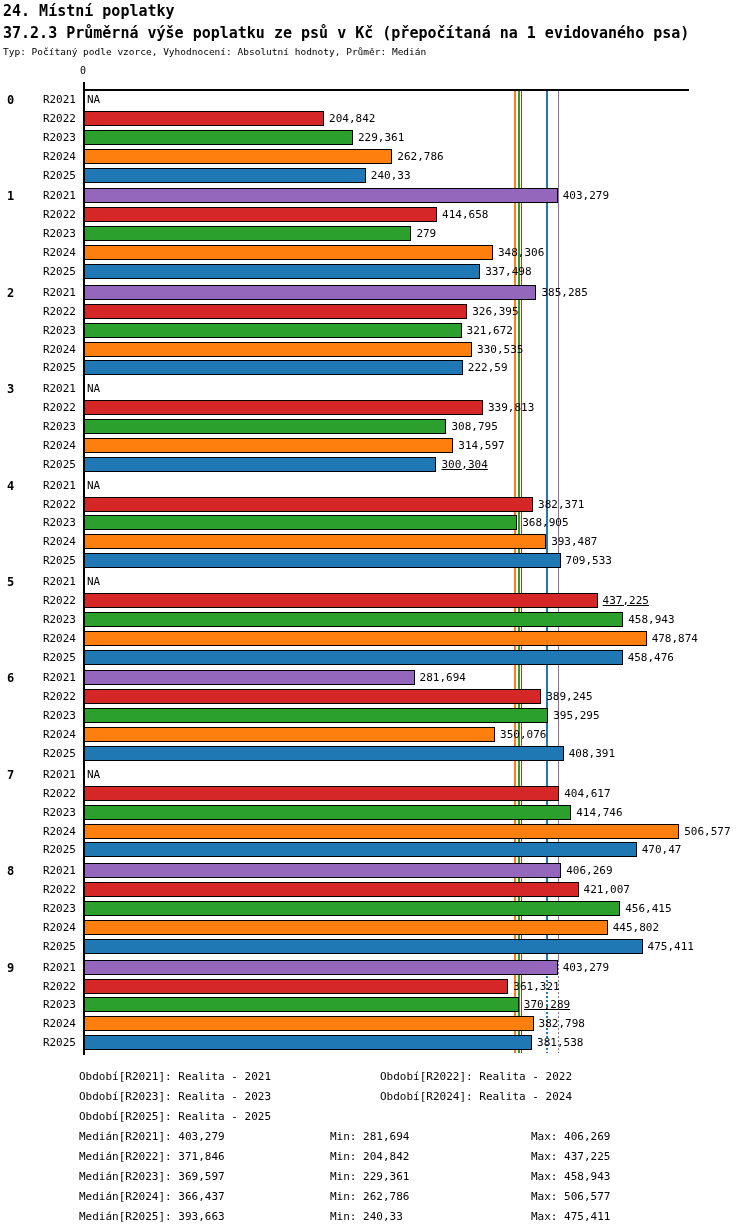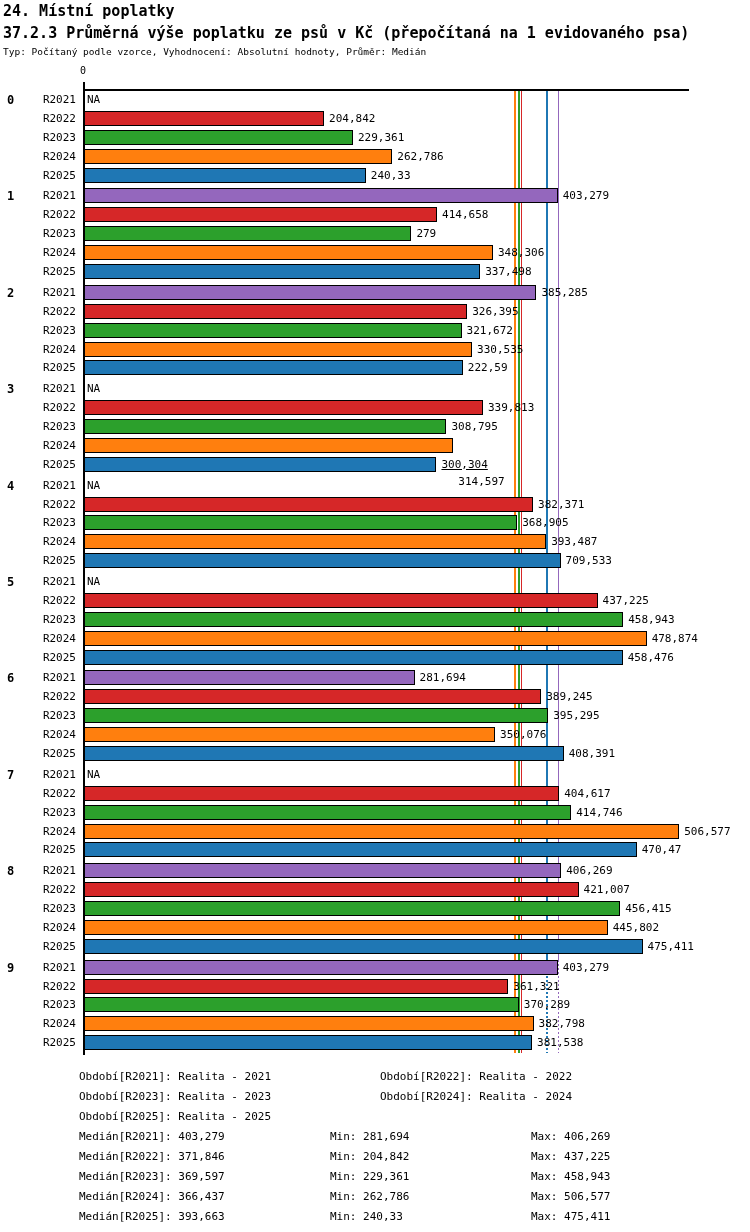--- a/index.html
+++ b/index.html
@@ -89,21 +89,21 @@
     <div class="year-label" style="left: 28px; top: 381.2px; width: 48px;">R2021</div>
     <div class="bar-label" style="left: 87px; top: 381.2px;">NA</div>
     <div class="year-label" style="left: 28px; top: 400.1px; width: 48px;">R2022</div>
     <div class="bar" style="left: 84px; top: 400.1px; width: 398.96px; height: 15px; background: rgb(214, 39, 40);"></div>
     <div class="bar-label" style="left: 487.96px; top: 400.1px;">339,813</div>
     <div class="year-label" style="left: 28px; top: 419px; width: 48px;">R2023</div>
     <div class="bar" style="left: 84px; top: 419px; width: 362.452px; height: 15px; background: rgb(44, 160, 44);"></div>
     <div class="bar-label" style="left: 451.452px; top: 419px;">308,795</div>
     <div class="year-label" style="left: 28px; top: 437.9px; width: 48px;">R2024</div>
     <div class="bar" style="left: 84px; top: 437.9px; width: 369.281px; height: 15px; background: rgb(255, 127, 14);"></div>
-    <div class="bar-label" style="left: 458.281px; top: 437.9px; margin-top: 36px;">314,597</div>
+    <div class="bar-label" style="left: 458.281px; top: 437.9px;">314,597</div>
     <div class="year-label" style="left: 28px; top: 456.8px; width: 48px;">R2025</div>
     <div class="bar" style="left: 84px; top: 456.8px; width: 352.458px; height: 15px; background: rgb(31, 119, 180);"></div>
     <div class="bar-label" style="left: 441.458px; top: 456.8px; text-decoration: underline;">300,304</div>
     <div class="group-label" style="left: 7px; top: 478.6px;">4</div>
     <div class="year-label" style="left: 28px; top: 477.6px; width: 48px;">R2021</div>
     <div class="bar-label" style="left: 87px; top: 477.6px;">NA</div>
     <div class="year-label" style="left: 28px; top: 496.5px; width: 48px;">R2022</div>
     <div class="bar" style="left: 84px; top: 496.5px; width: 449.051px; height: 15px; background: rgb(214, 39, 40);"></div>
     <div class="bar-label" style="left: 538.051px; top: 496.5px;">382,371</div>
     <div class="year-label" style="left: 28px; top: 515.4px; width: 48px;">R2023</div>
@@ -113,21 +113,21 @@
     <div class="bar" style="left: 84px; top: 534.3px; width: 462.134px; height: 15px; background: rgb(255, 127, 14);"></div>
     <div class="bar-label" style="left: 551.134px; top: 534.3px;">393,487</div>
     <div class="year-label" style="left: 28px; top: 553.2px; width: 48px;">R2025</div>
     <div class="bar" style="left: 84px; top: 553.2px; width: 476.611px; height: 15px; background: rgb(31, 119, 180);"></div>
     <div class="bar-label" style="left: 565.611px; top: 553.2px;">709,533</div>
     <div class="group-label" style="left: 7px; top: 575px;">5</div>
     <div class="year-label" style="left: 28px; top: 574px; width: 48px;">R2021</div>
     <div class="bar-label" style="left: 87px; top: 574px;">NA</div>
     <div class="year-label" style="left: 28px; top: 592.9px; width: 48px;">R2022</div>
     <div class="bar" style="left: 84px; top: 592.9px; width: 513.614px; height: 15px; background: rgb(214, 39, 40);"></div>
-    <div class="bar-label" style="left: 602.614px; top: 592.9px;">437,225</div>
+    <div class="bar-label" style="left: 602.614px; top: 592.9px; text-decoration: underline;">437,225</div>
     <div class="year-label" style="left: 28px; top: 611.8px; width: 48px;">R2023</div>
     <div class="bar" style="left: 84px; top: 611.8px; width: 539.176px; height: 15px; background: rgb(44, 160, 44);"></div>
     <div class="bar-label" style="left: 628.176px; top: 611.8px;">458,943</div>
     <div class="year-label" style="left: 28px; top: 630.7px; width: 48px;">R2024</div>
     <div class="bar" style="left: 84px; top: 630.7px; width: 562.635px; height: 15px; background: rgb(255, 127, 14);"></div>
     <div class="bar-label" style="left: 651.635px; top: 630.7px;">478,874</div>
     <div class="year-label" style="left: 28px; top: 649.6px; width: 48px;">R2025</div>
     <div class="bar" style="left: 84px; top: 649.6px; width: 538.626px; height: 15px; background: rgb(31, 119, 180);"></div>
     <div class="bar-label" style="left: 627.626px; top: 649.6px;">458,476</div>
     <div class="group-label" style="left: 7px; top: 671.4px;">6</div>
@@ -179,21 +179,21 @@
     <div class="bar-label" style="left: 647.559px; top: 938.8px;">475,411</div>
     <div class="group-label" style="left: 7px; top: 960.6px;">9</div>
     <div class="year-label" style="left: 28px; top: 959.6px; width: 48px;">R2021</div>
     <div class="bar" style="left: 84px; top: 959.6px; width: 473.659px; height: 15px; background: rgb(148, 103, 189);"></div>
     <div class="bar-label" style="left: 562.659px; top: 959.6px;">403,279</div>
     <div class="year-label" style="left: 28px; top: 978.5px; width: 48px;">R2022</div>
     <div class="bar" style="left: 84px; top: 978.5px; width: 424.275px; height: 15px; background: rgb(214, 39, 40);"></div>
     <div class="bar-label" style="left: 513.275px; top: 978.5px;">361,321</div>
     <div class="year-label" style="left: 28px; top: 997.4px; width: 48px;">R2023</div>
     <div class="bar" style="left: 84px; top: 997.4px; width: 434.83px; height: 15px; background: rgb(44, 160, 44);"></div>
-    <div class="bar-label" style="left: 523.83px; top: 997.4px;">370,289</div>
+    <div class="bar-label" style="left: 523.83px; top: 997.4px; text-decoration: underline;">370,289</div>
     <div class="year-label" style="left: 28px; top: 1016.3px; width: 48px;">R2024</div>
     <div class="bar" style="left: 84px; top: 1016.3px; width: 449.553px; height: 15px; background: rgb(255, 127, 14);"></div>
     <div class="bar-label" style="left: 538.553px; top: 1016.3px;">382,798</div>
     <div class="year-label" style="left: 28px; top: 1035.2px; width: 48px;">R2025</div>
     <div class="bar" style="left: 84px; top: 1035.2px; width: 448.07px; height: 15px; background: rgb(31, 119, 180);"></div>
     <div class="bar-label" style="left: 537.07px; top: 1035.2px;">381,538</div>
   </div>
 
 <div class="ltext" style="left:79px;top:1070px">Období[R2021]: Realita - 2021</div>
 <div class="ltext" style="left:380px;top:1070px">Období[R2022]: Realita - 2022</div>

